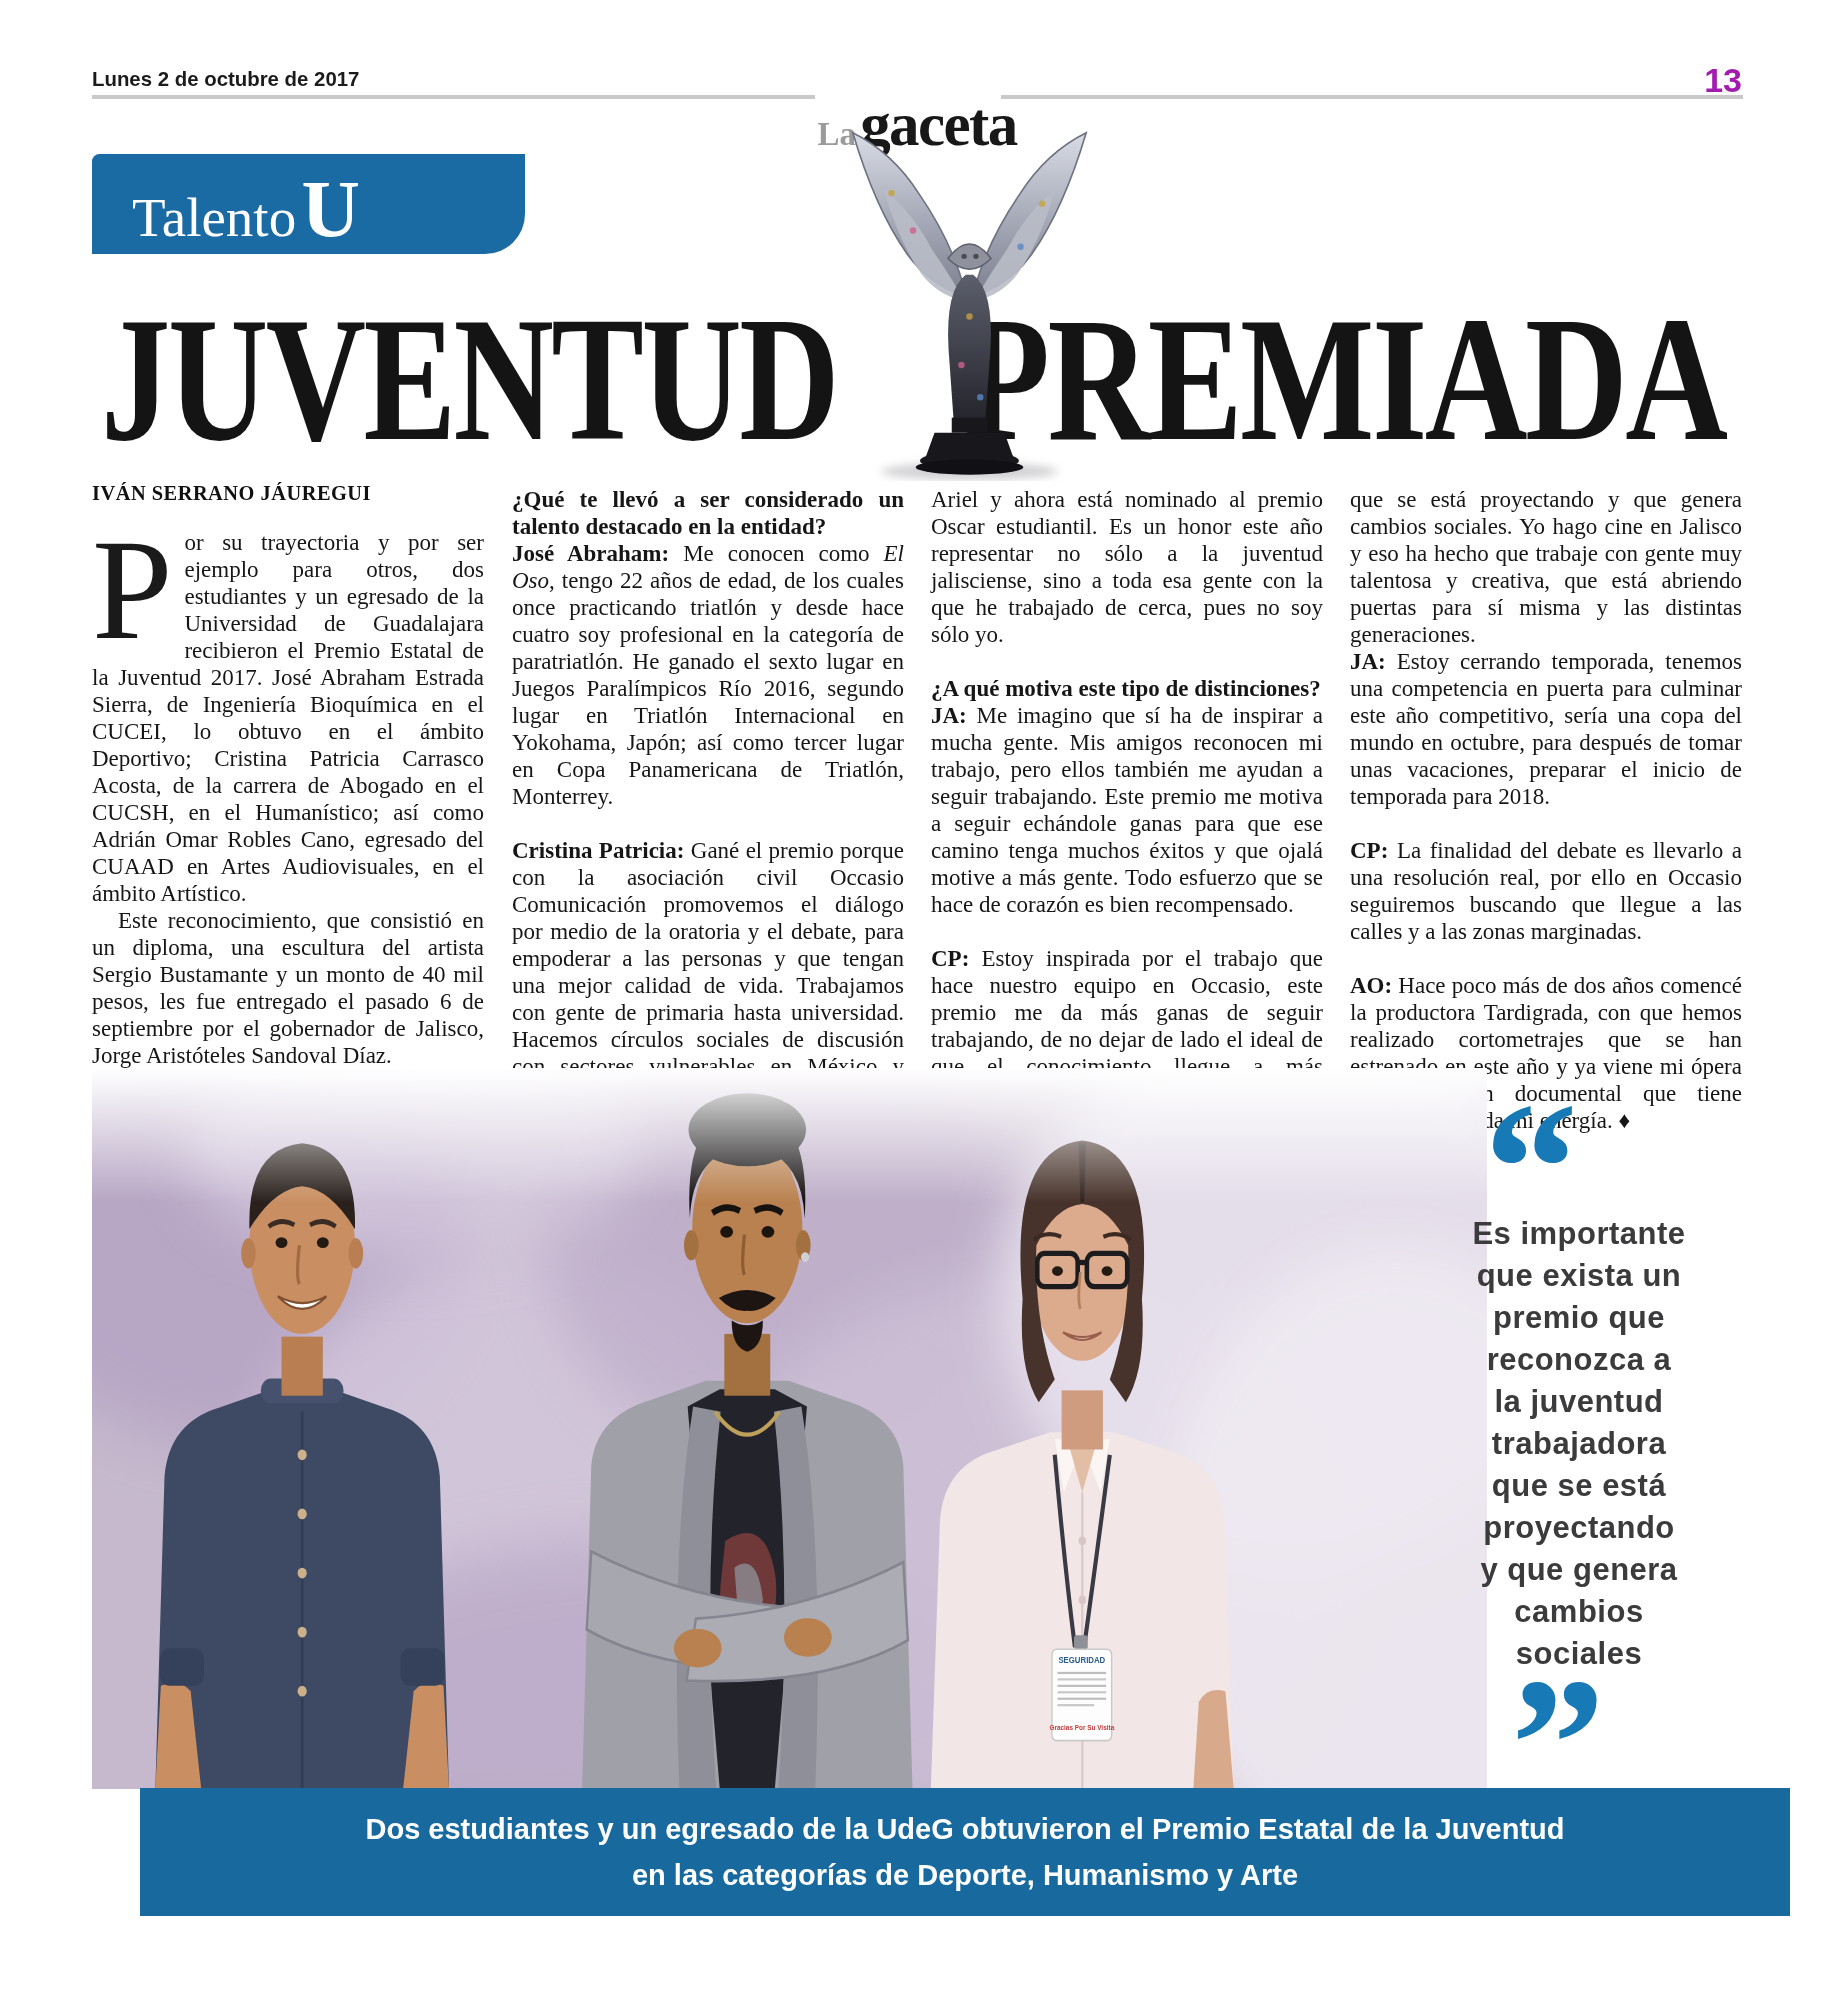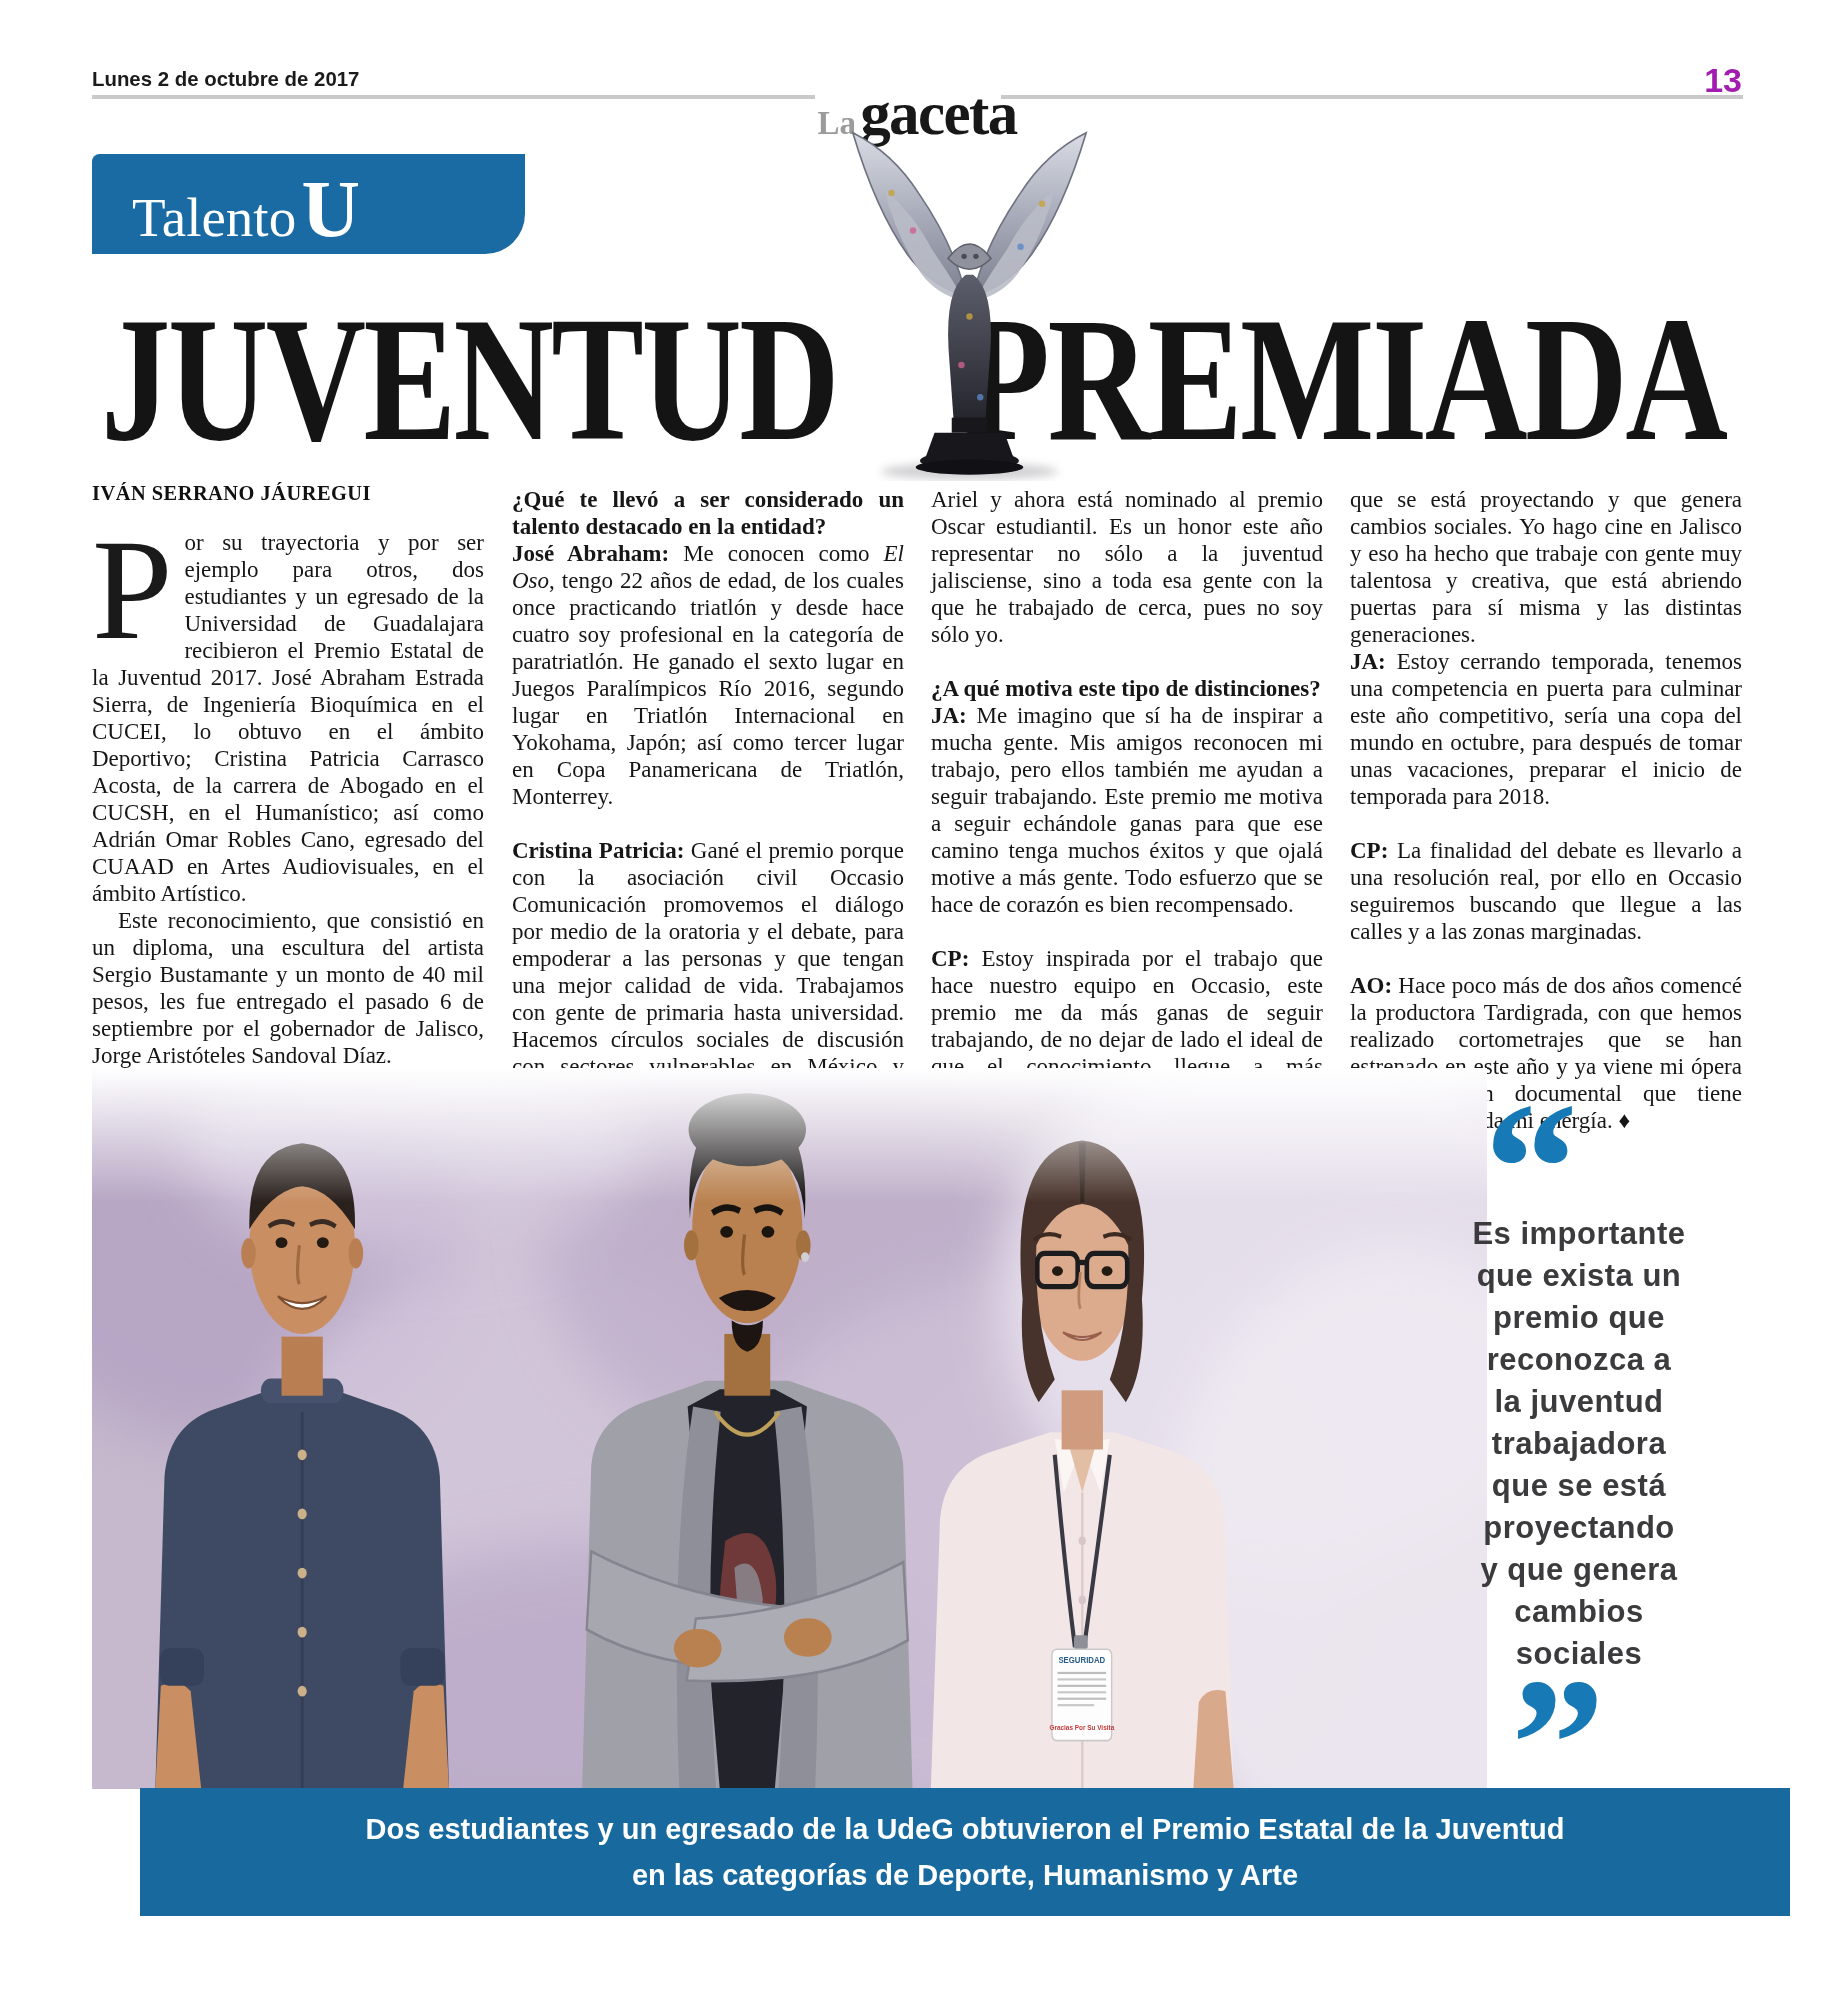--- a/index.html
+++ b/index.html
@@ -3,21 +3,21 @@
 <meta charset="utf-8">
 <style>
   html,body{margin:0;padding:0;background:#ffffff;}
   .page{position:relative;width:1834px;height:2015px;background:#fff;overflow:hidden;
         font-family:"Liberation Serif", serif;}
   
   .date{position:absolute;left:92px;top:69px;font:bold 20.4px/1 "Liberation Sans",sans-serif;color:#1b1b1b;}
   .rule{position:absolute;top:95px;height:3.8px;background:#c9c9c9;}
   .rule-left{left:92px;width:723px;}
   .rule-right{left:1001px;width:742px;}
-  .masthead{position:absolute;left:917px;top:39px;transform:translateX(-50%);
+  .masthead{position:absolute;left:917px;top:50px;transform:translateX(-50%);
             display:flex;align-items:baseline;gap:4.3px;white-space:nowrap;}
   .masthead .la{font:bold 33px/1 "Liberation Serif",serif;color:#9b9b9b;}
   .masthead .gaceta{font:bold 61px/1 "Liberation Serif",serif;color:#181818;letter-spacing:-1.6px;margin-top:44px;}
   .pagenum{position:absolute;right:92px;top:63px;font:bold 34px/1 "Liberation Sans",sans-serif;color:#a21caf;}
   
   .section-tag{position:absolute;left:92px;top:154px;width:433px;height:100px;background:#1a6ba3;
                border-radius:7.5px 0 40px 0;display:flex;align-items:baseline;padding-left:40px;
                box-sizing:border-box;padding-top:15px;color:#fff;}
   .section-tag .t-main{font:55px/1 "Liberation Serif",serif;}
   .section-tag .t-u{font:bold 81px/1 "Liberation Serif",serif;margin-left:5.4px;}

